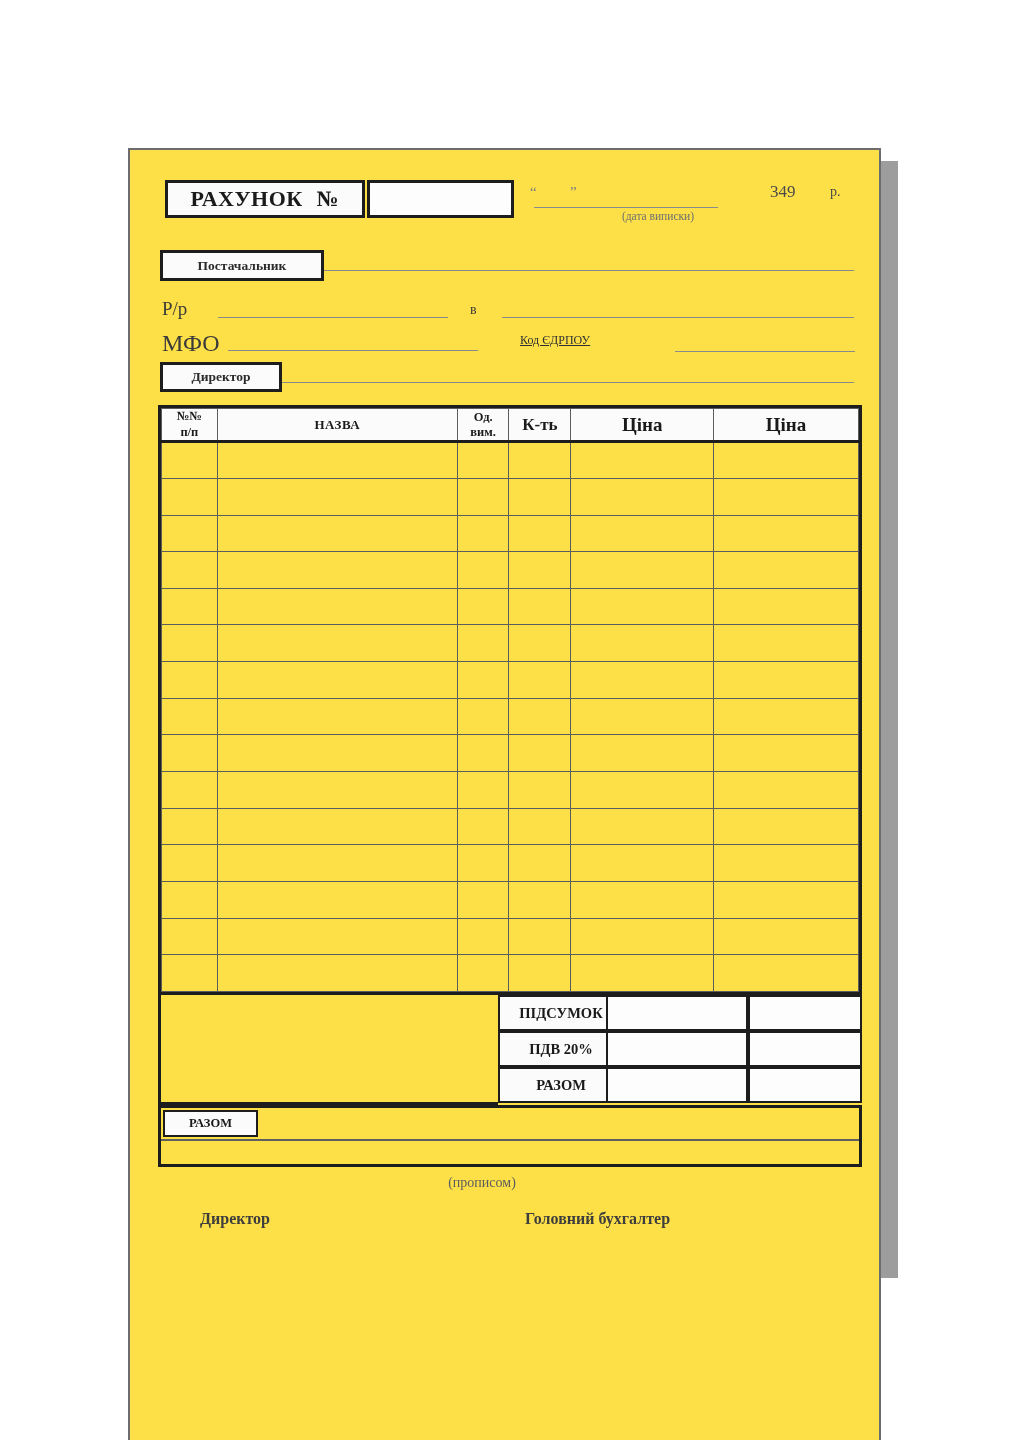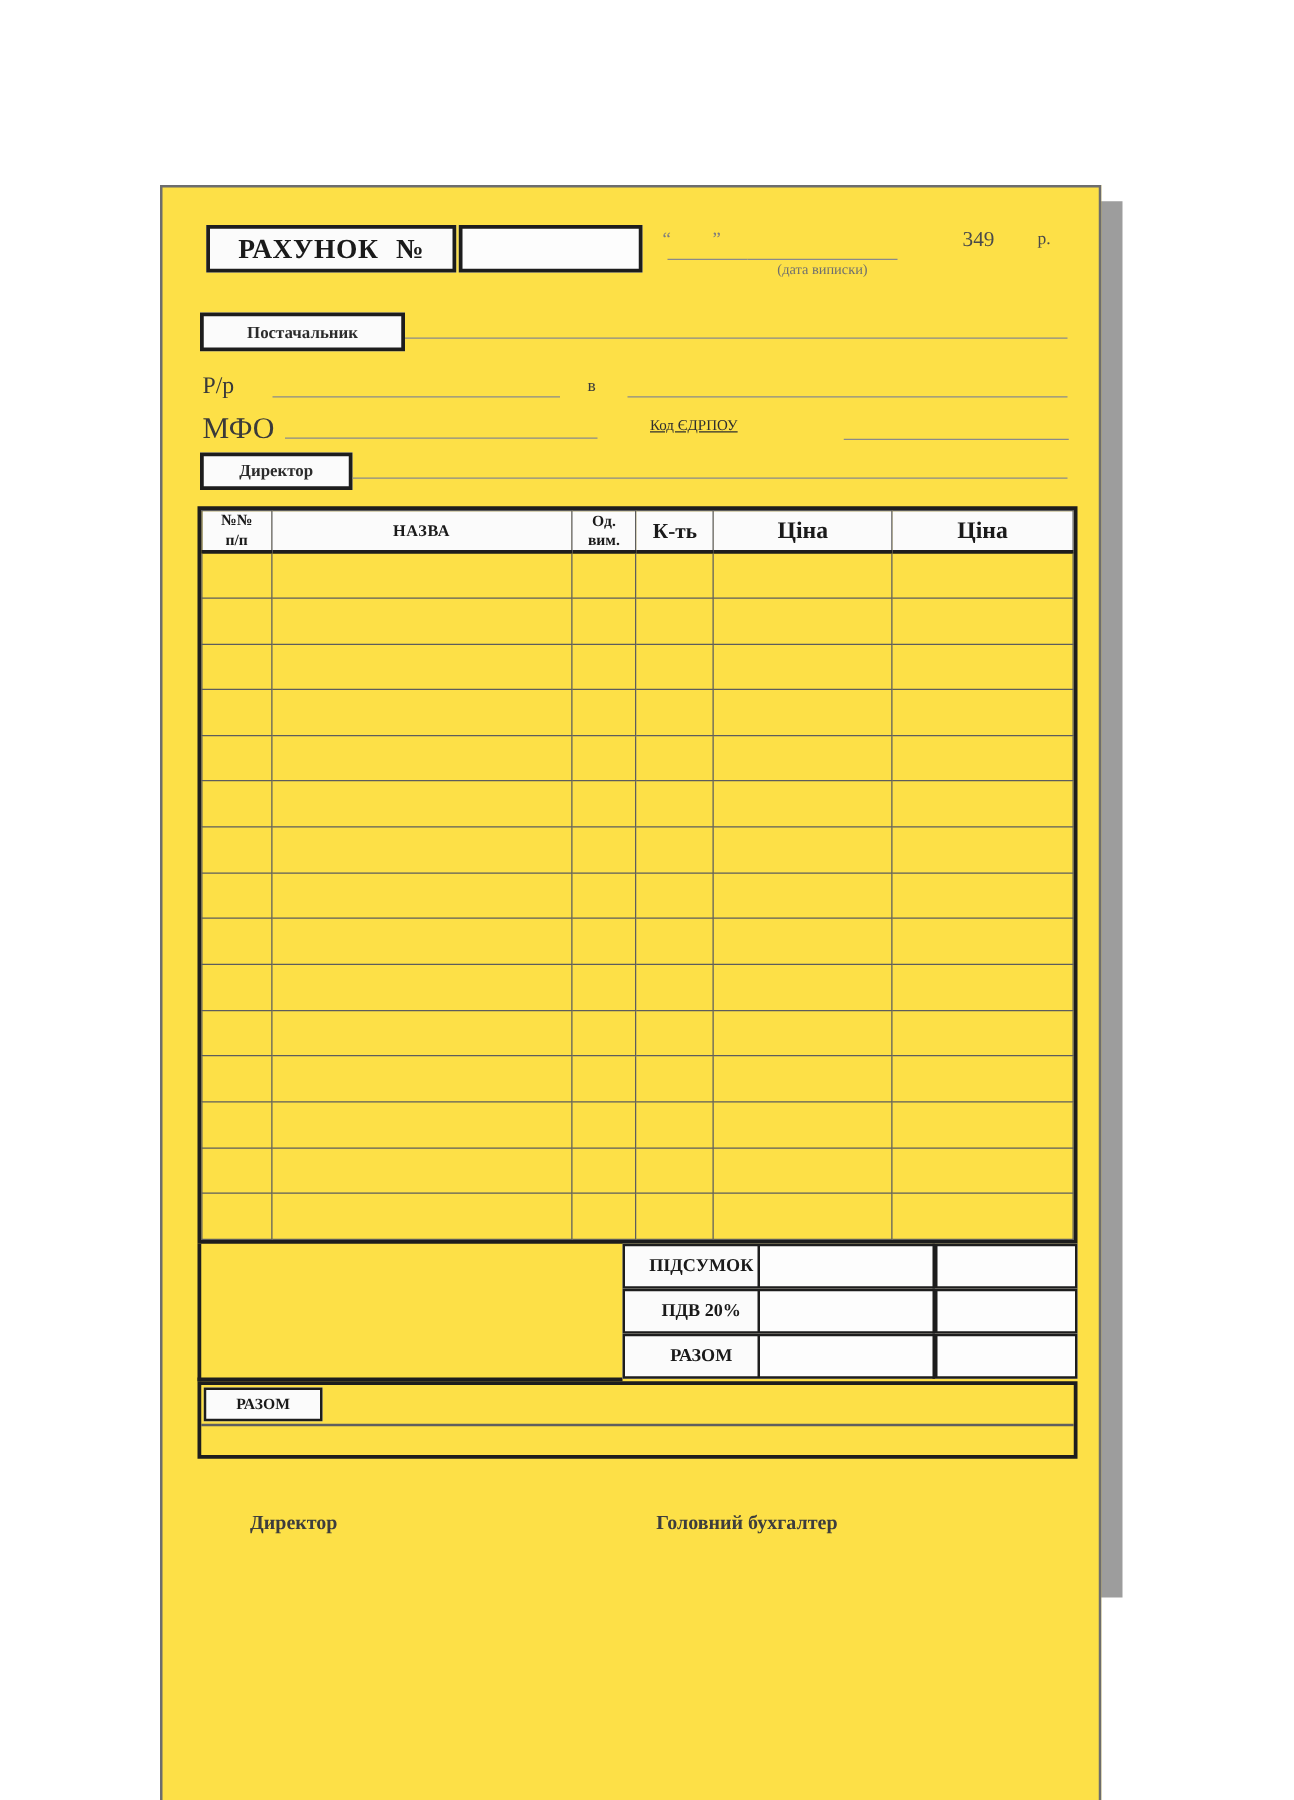--- a/index.html
+++ b/index.html
@@ -395,17 +395,18 @@
 
   <div class="abs" id="razom-wrap">
     <div class="abs" id="razom-box">
       <span>РАЗОМ</span>
     </div>
     <div class="abs" style="left:99px; top:2px; width:597px; height:27px;"></div>
     <div class="abs" id="razom-divider"></div>
     <div class="abs" style="left:2px; top:33px; width:694px; height:23px;"></div>
   </div>
 
+  <div class="abs" id="propysom">(прописом)</div>
 
   <div class="abs" id="sign-director">Директор</div>
   <div class="abs" id="sign-accountant">Головний бухгалтер</div>
 
 </div>
 
 </body></html>

